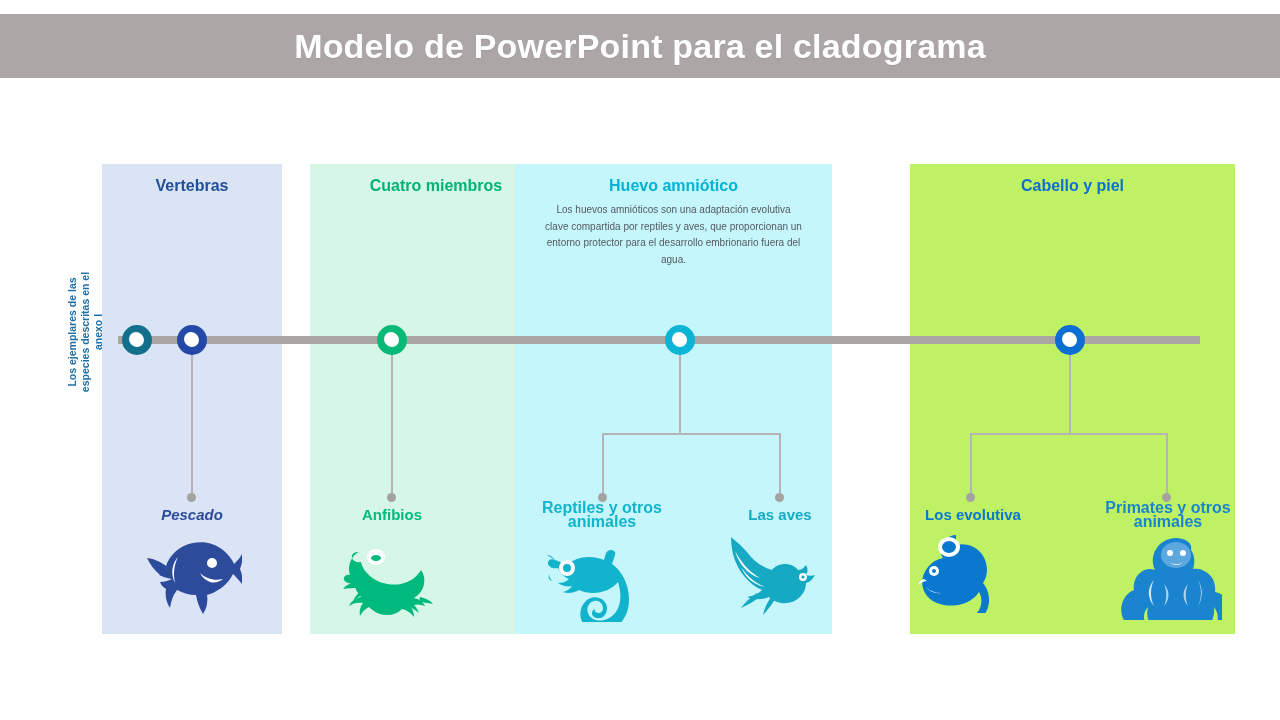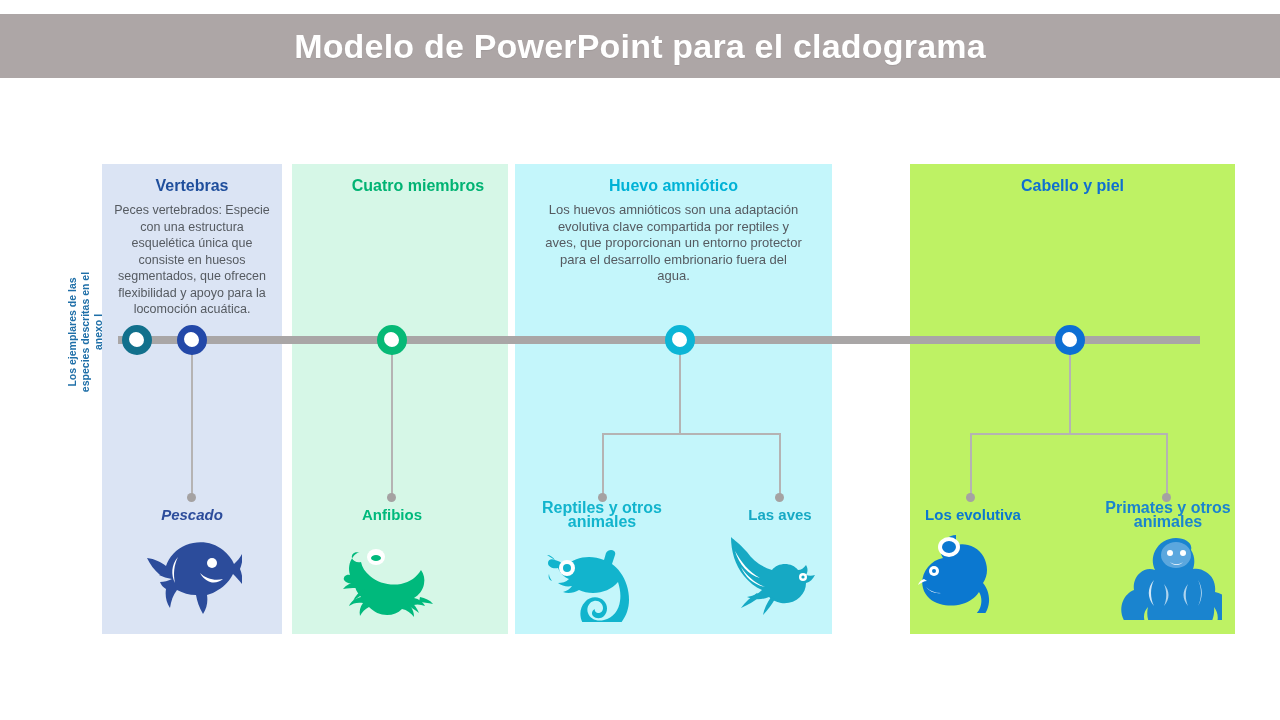--- a/index.html
+++ b/index.html
@@ -24,28 +24,28 @@
     margin-left:22px;margin-top:150px;
     color:#1f6fa8;font-size:10.5px;font-weight:bold;line-height:13px;
     text-align:center;white-space:pre-line;
   }
   
   .column{position:absolute;top:164px;height:470px;box-sizing:border-box;}
   .col-head{ text-align:center; padding:12px 10px 0 10px;}
   .col-title{font-size:16px;font-weight:bold;line-height:20px;}
   .col-desc{font-size:12.5px;line-height:16.5px;color:#555a60;margin-top:6px;}
   #col-1{left:102px;width:180px;background:#dbe4f4;}
-  #col-2{left:292px;width:216px;background:#d6f7e7;padding-left:36px;}
+  #col-2{left:310px;width:216px;background:#d6f7e7;padding-left:36px;}
   #col-3{left:515px;width:317px;background:#c4f6fb;}
   #col-4{left:910px;width:325px;background:#bef264;}
   #col-1 .col-title{color:#1f4e9c;}
   #col-2 .col-title{color:#00b373;}
   #col-3 .col-title{color:#00b2d6;}
   #col-4 .col-title{color:#0f6fd1;}
-  #col-3 .col-desc,#col-4 .col-desc{font-size:13px;}
+  #col-3 .col-desc,#col-4 .col-desc{font-size:10px;}
   
   #timeline{
     position:absolute;left:118px;top:336px;width:1082px;height:8px;
     background:#a9a6a6;
   }
   .node{
     position:absolute;width:30px;height:30px;border-radius:50%;
     box-sizing:border-box;background:#ffffff;
   }
   .node .hole{position:absolute;left:8px;top:8px;width:14px;height:14px;border-radius:50%;background:#ffffff;}
@@ -66,21 +66,20 @@
   <div class="title-text">Modelo de PowerPoint para el cladograma</div>
 </div>
 
 <div id="axis-label">Los ejemplares de las
 especies descritas en el
 anexo I</div>
 
 <div class="column" id="col-1">
   <div class="col-head">
     <div class="col-title">Vertebras</div>
-    <div class="col-desc">Peces vertebrados: Especie con una estructura esquelética única que consiste en huesos segmentados, que ofrecen flexibilidad y apoyo para la locomoción acuática.</div>
   </div>
 </div>
 <div class="column" id="col-2">
   <div class="col-head">
     <div class="col-title">Cuatro miembros</div>
   </div>
 </div>
 <div class="column" id="col-3">
   <div class="col-head" style="padding-left:30px;padding-right:30px;">
     <div class="col-title">Huevo amniótico</div>

